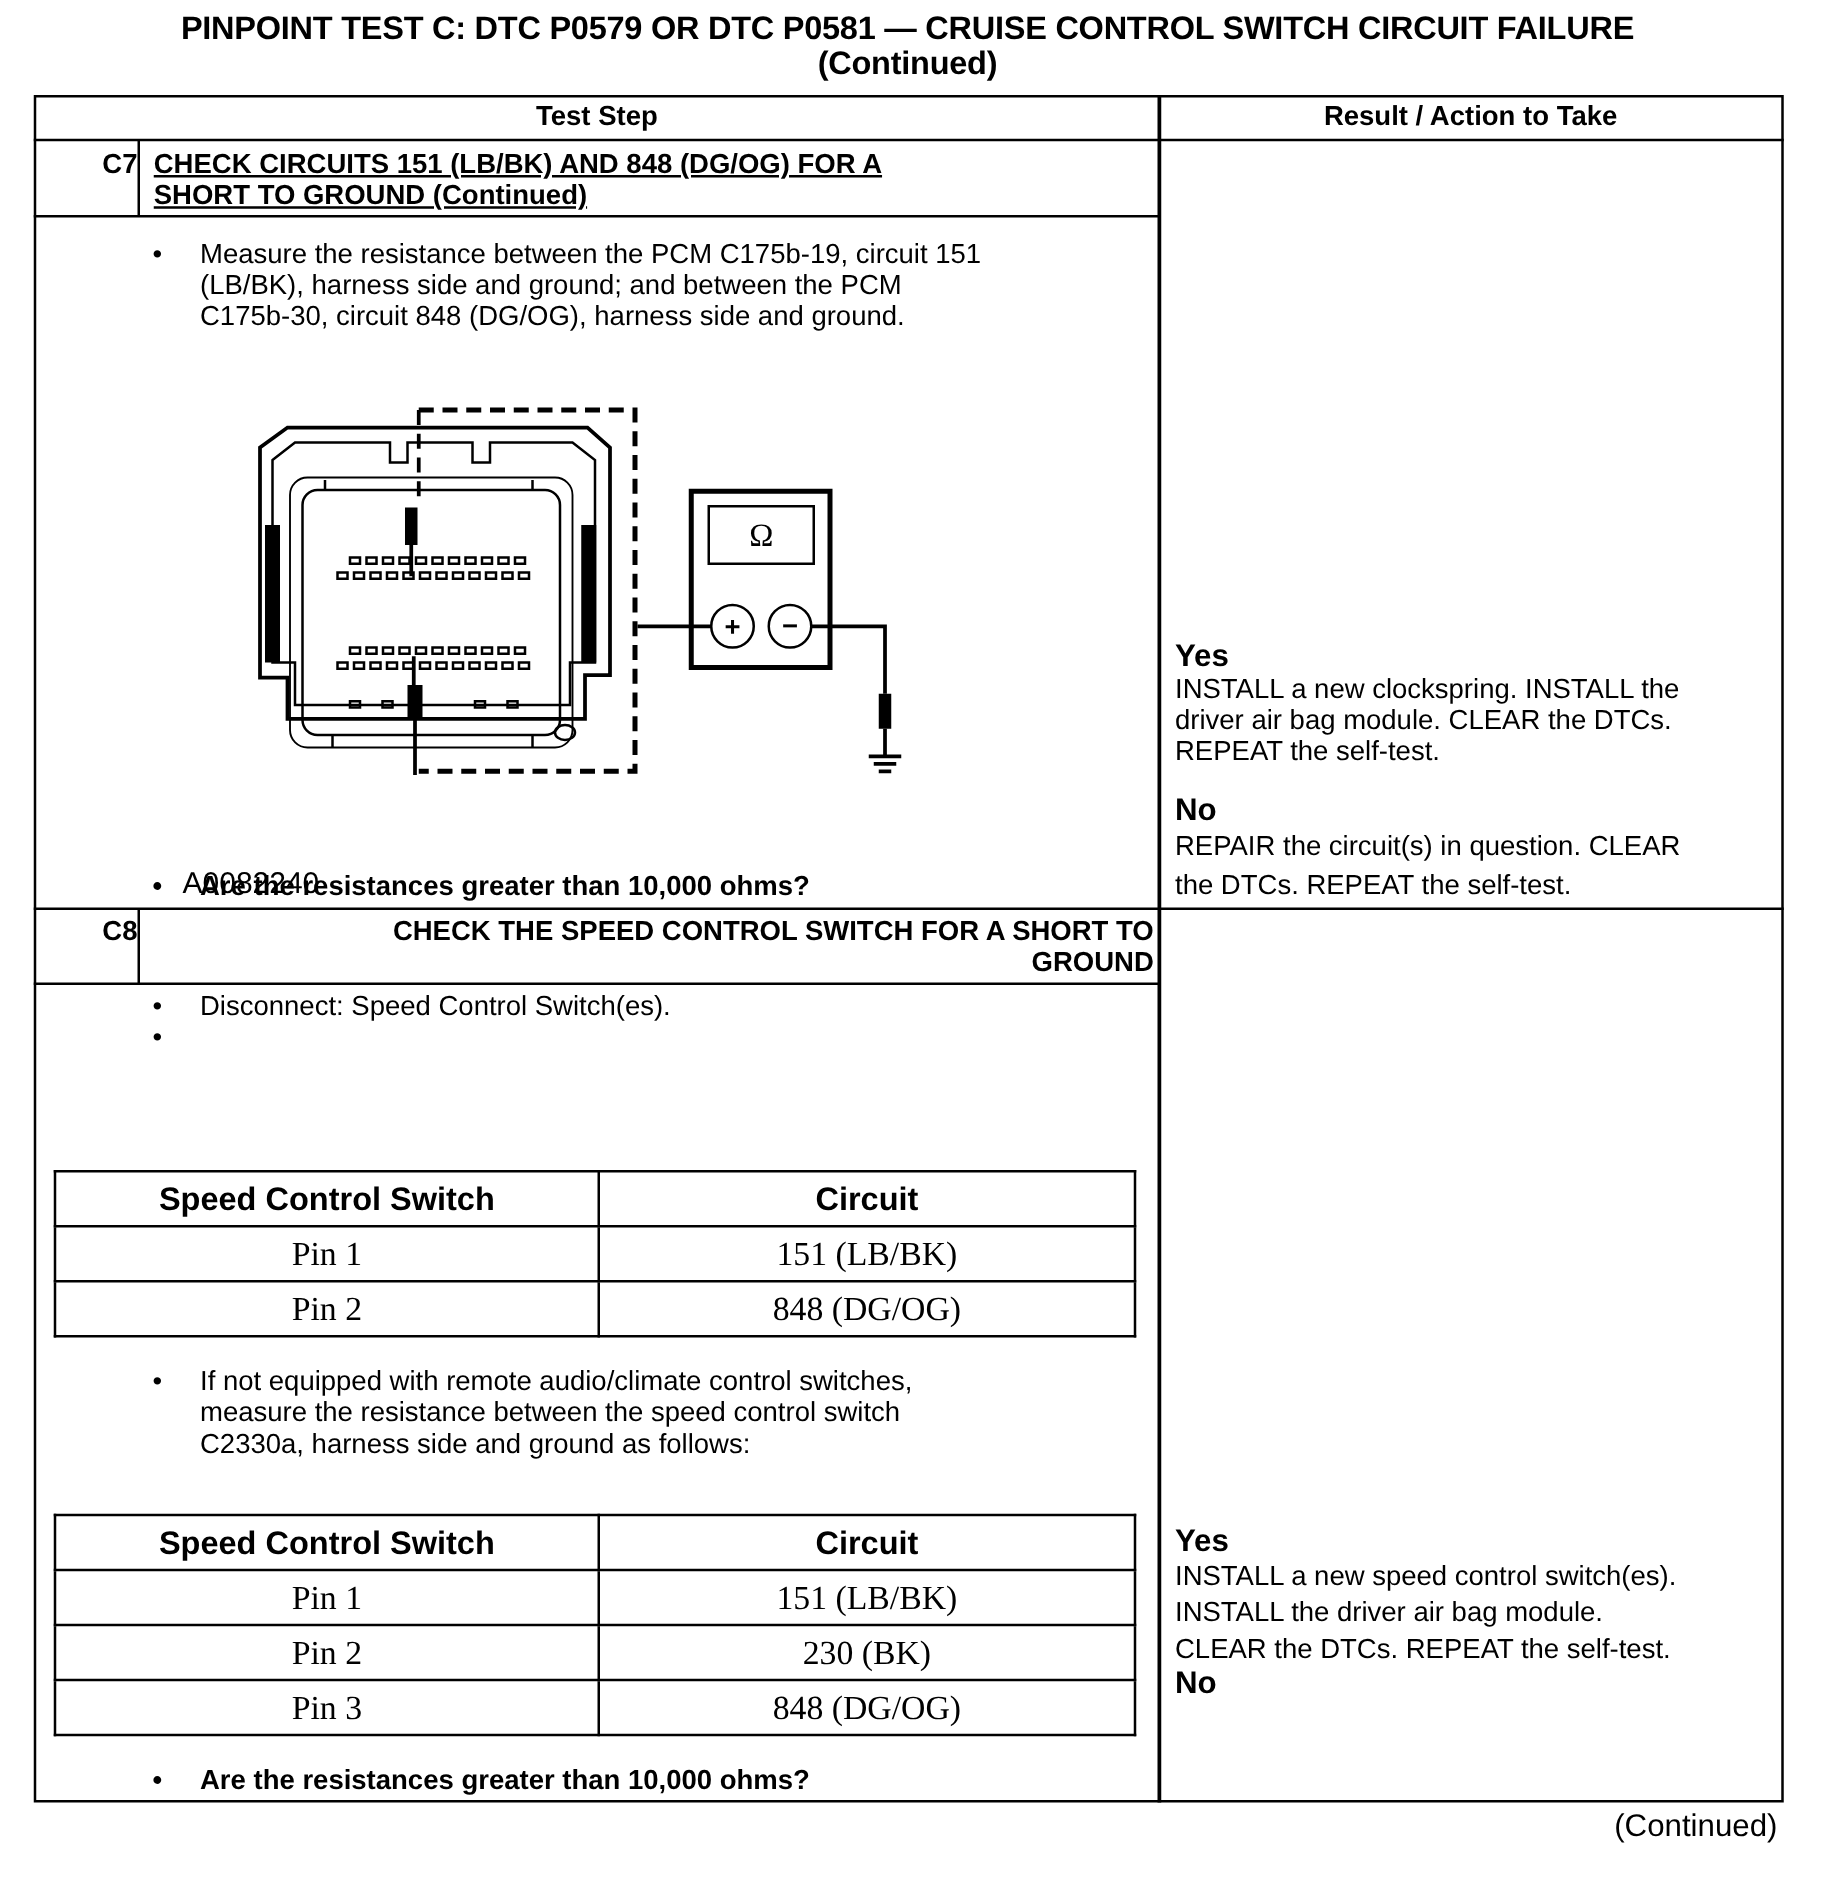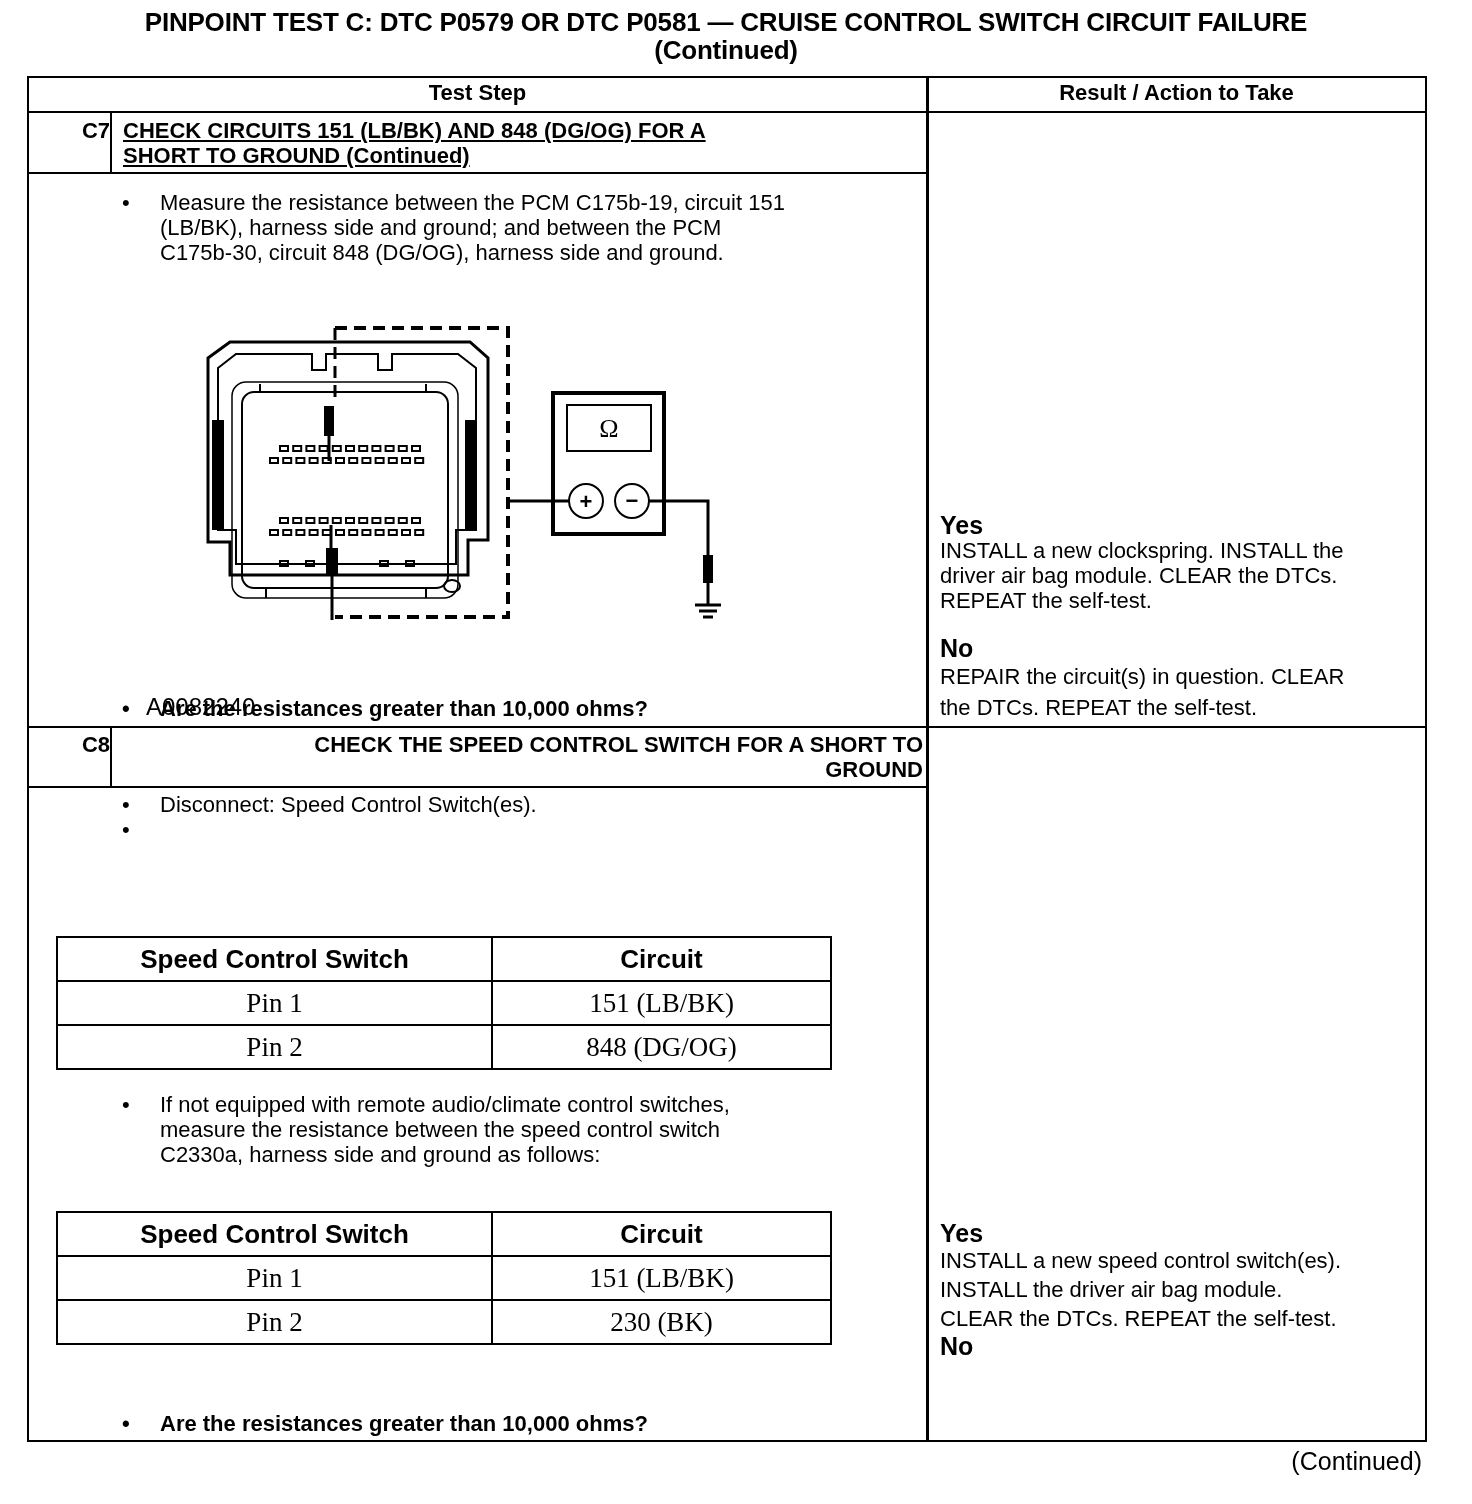--- a/index.html
+++ b/index.html
@@ -12,21 +12,21 @@
   .stepno { position: absolute; font-weight: bold; font-size: 22px; text-align: right; }
   .steptitle { position: absolute; font-weight: bold; font-size: 22px; line-height: 25px; }
   .bullet { position: absolute; font-size: 22px; line-height: 25px; }
   .bullet .dot { position: absolute; left: 0; top: 0; }
   .bullet .txt { position: absolute; left: 38px; top: 0; white-space: pre-line; }
   .bold { font-weight: bold; }
   .res { position: absolute; left: 940px; font-size: 22px; line-height: 25px; }
   .res .lab { font-weight: bold; font-size: 25px; line-height: 26px; }
   .res .body { white-space: pre-line; }
   .fig-id { position: absolute; left: 146px; top: 652px; font-size: 24px; margin-top: 41px; }
-  table.pins { position: absolute; left: 56px; border-collapse: collapse; width: 776px; }
+  table.pins { position: absolute; left: 43px; border-collapse: collapse; width: 866px; }
   table.pins td, table.pins th { border: 2px solid #000; height: 42px; text-align: center; padding: 0; }
   table.pins th { font-family: "Liberation Sans", sans-serif; font-weight: bold; font-size: 26px; }
   table.pins td { font-family: "Liberation Serif", serif; font-size: 27px; }
   table.pins th:first-child, table.pins td:first-child { width: 433px; }
   .continued { position: absolute; right: 50px; top: 1447px; font-size: 25px; }
   svg.fig { position: absolute; left: 190px; top: 320px; }
 </style>
 </head>
 <body>
 
@@ -220,20 +220,24 @@
     <th>Circuit</th>
   </tr>
   <tr>
     <td>Pin 1</td>
     <td>151 (LB/BK)</td>
   </tr>
   <tr>
     <td>Pin 2</td>
     <td>230 (BK)</td>
   </tr>
+  <tr>
+    <td>Pin 3</td>
+    <td>848 (DG/OG)</td>
+  </tr>
 </tbody>
   </table>
 
 <div class="bullet bold" style="left:122px;top:1411px;width:790px;height:26px;">
   <span class="dot">•</span>
   <span class="txt">Are the resistances greater than 10,000 ohms?</span>
 </div>
 
 <div class="res" style="top:1220px;width:485px;">
   <div class="lab">Yes</div>

